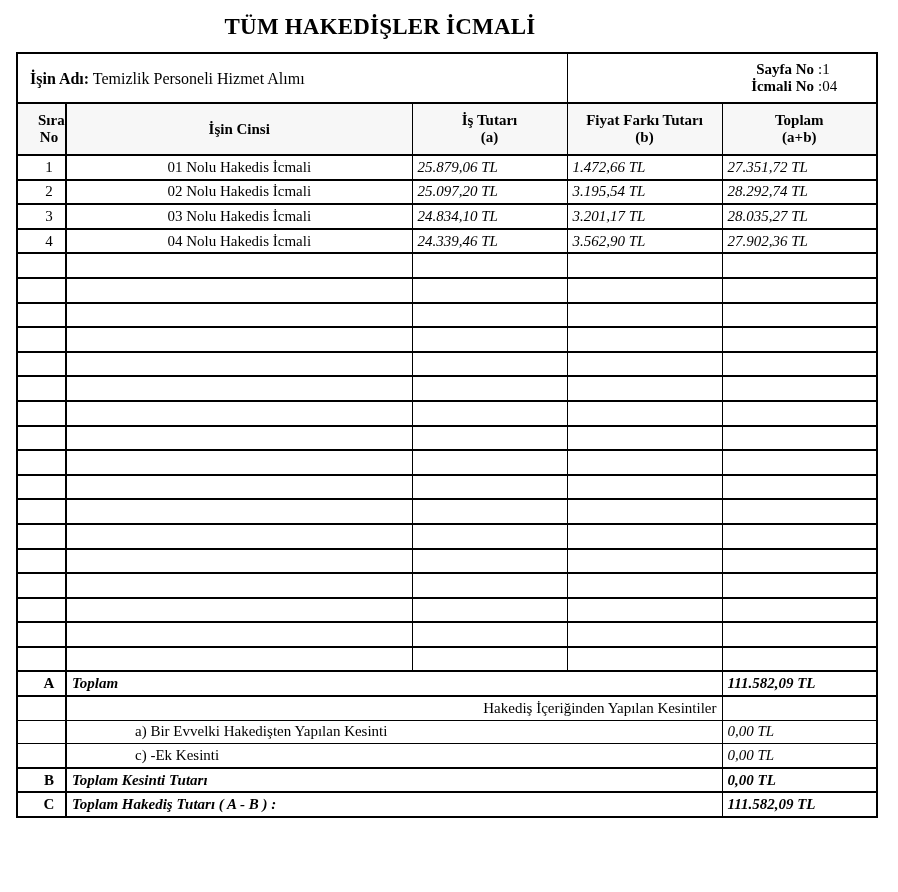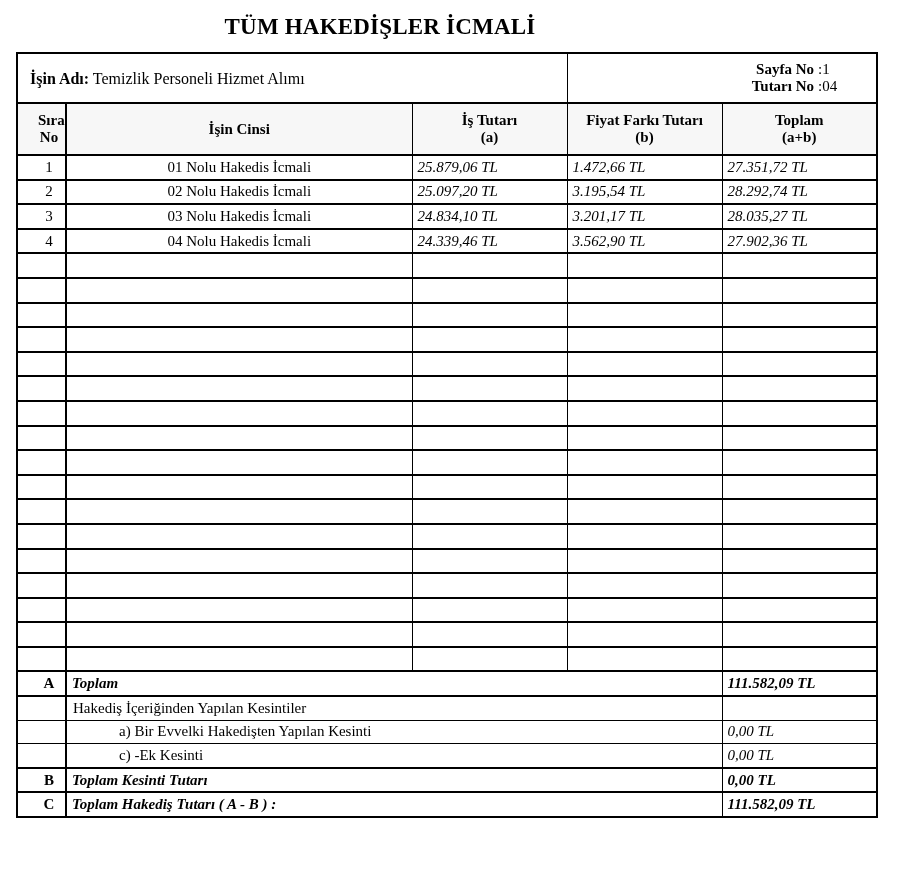--- a/index.html
+++ b/index.html
@@ -40,22 +40,22 @@
   td.num { text-align: left; padding-right: 4px; font-style: italic; }
   td.ctr { text-align: center; font-family: Liberation Serif, serif; }
   td.sira-cell { border-right: 2.5px solid #000; text-align: center; }
   .bold { font-weight: bold; }
   .isin-adi-label { font-weight: bold; }
   .meta { text-align: right; padding-right: 0; }
   .meta-row { display: flex; justify-content: flex-end; }
   .meta-key { font-weight: bold; }
   .meta-val { width: 58px; text-align: left; padding-left: 4px; }
   tr.thin td { border-bottom: 1px solid #000; }
-  .indent { padding-left: 52px; }
-  .section-label { padding-left: 6px; }
+  .indent { padding-left: 68px; }
+  .section-label { padding-left: 6px; text-align: right; }
 </style>
 </head>
 <body>
 
 <div class="title">TÜM HAKEDİŞLER İCMALİ</div>
 
 <table>
   <colgroup>
     <col style="width:49px">
     <col style="width:346px">
@@ -68,21 +68,21 @@
       <td colspan="3" class="outer-l outer-t" style="padding-left:12px; font-size:16px;">
         <span class="isin-adi-label">İşin Adı:</span>
         <span>Temizlik Personeli Hizmet Alımı</span>
       </td>
       <td colspan="2" class="outer-r outer-t meta">
         <div class="meta-row">
           <span class="meta-key">Sayfa No</span>
           <span class="meta-val">:1</span>
         </div>
         <div class="meta-row">
-          <span class="meta-key">Tutarı No</span>
+          <span class="meta-key">İcmali No</span>
           <span class="meta-val">:04</span>
         </div>
       </td>
     </tr>
     <tr class="hdr-cols">
       <th class="outer-l sira">
         <div>Sıra</div>
         <div>No</div>
       </th>
       <th>İşin Cinsi</th>

